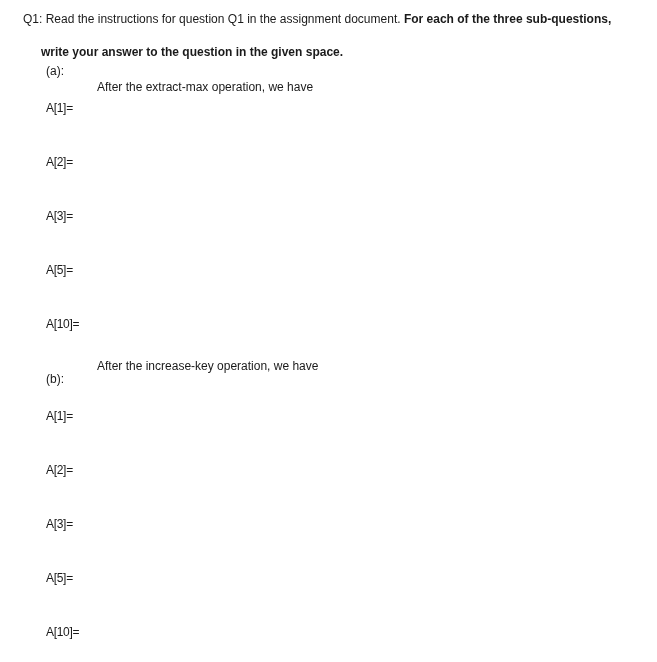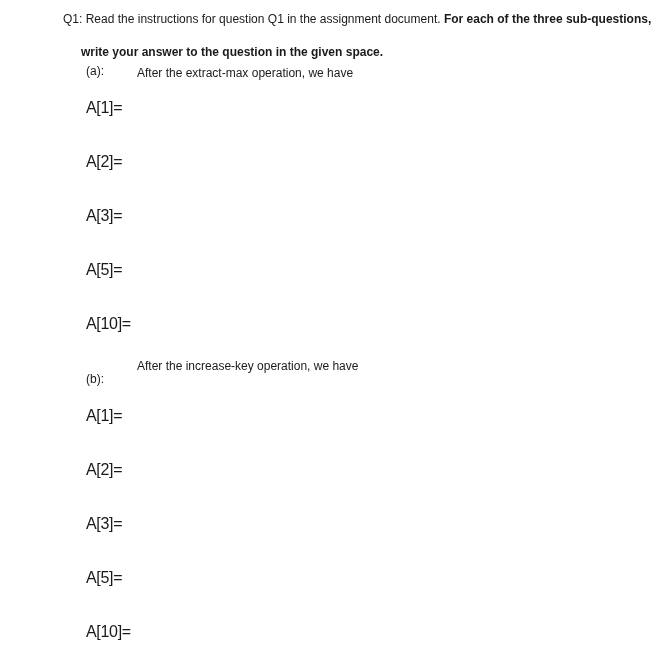--- a/index.html
+++ b/index.html
@@ -8,21 +8,21 @@
       background: #ffffff;
     }
     body {
       width: 657px;
       height: 662px;
       position: relative;
       overflow: hidden;
       font-family: "Liberation Sans", sans-serif;
       color: #1a1a1a;
     }
-    .abs { position: absolute; white-space: nowrap; margin-left: 40px; }
+    .abs { position: absolute; white-space: nowrap; }
     .q-header {
       left: 23px;
       top: 11px;
       font-size: 12px;
       line-height: 16px;
     }
     .q-line2 {
       left: 41px;
       top: 44px;
       font-size: 12px;
@@ -31,21 +31,21 @@
     .bold { font-weight: bold; }
     .sub-label {
       font-size: 12px;
       line-height: 16px;
     }
     .sub-desc {
       font-size: 12px;
       line-height: 16px;
     }
     .entry {
-      font-size: 16px;
+      font-size: 12px;
       line-height: 16px;
       letter-spacing: -0.3px;
     }
     .answer-space {
       display: inline-block;
       width: 420px;
       height: 16px;
       vertical-align: top;
     }
   </style>
@@ -53,21 +53,21 @@
 <body>
 
 <div class="abs q-header">
   <span>Q1:</span>
   <span>Read the instructions for question Q1 in the assignment document.</span>
   <span class="bold">For each of the three sub-questions,</span>
 </div>
 <div class="abs q-line2 bold">write your answer to the question in the given space.</div>
 
 <div class="abs sub-label" style="left:46px; top:63px;">(a):</div>
-<div class="abs sub-desc" style="left:97px; top:65px;">After the extract-max operation, we have</div>
+<div class="abs sub-desc" style="left:97px; top:79px;">After the extract-max operation, we have</div>
 
 <div class="abs entry" style="left:46px; top:100px;">
   <span>A[1]=</span><span class="answer-space"></span>
 </div>
 <div class="abs entry" style="left:46px; top:154px;">
   <span>A[2]=</span><span class="answer-space"></span>
 </div>
 <div class="abs entry" style="left:46px; top:208px;">
   <span>A[3]=</span><span class="answer-space"></span>
 </div>

